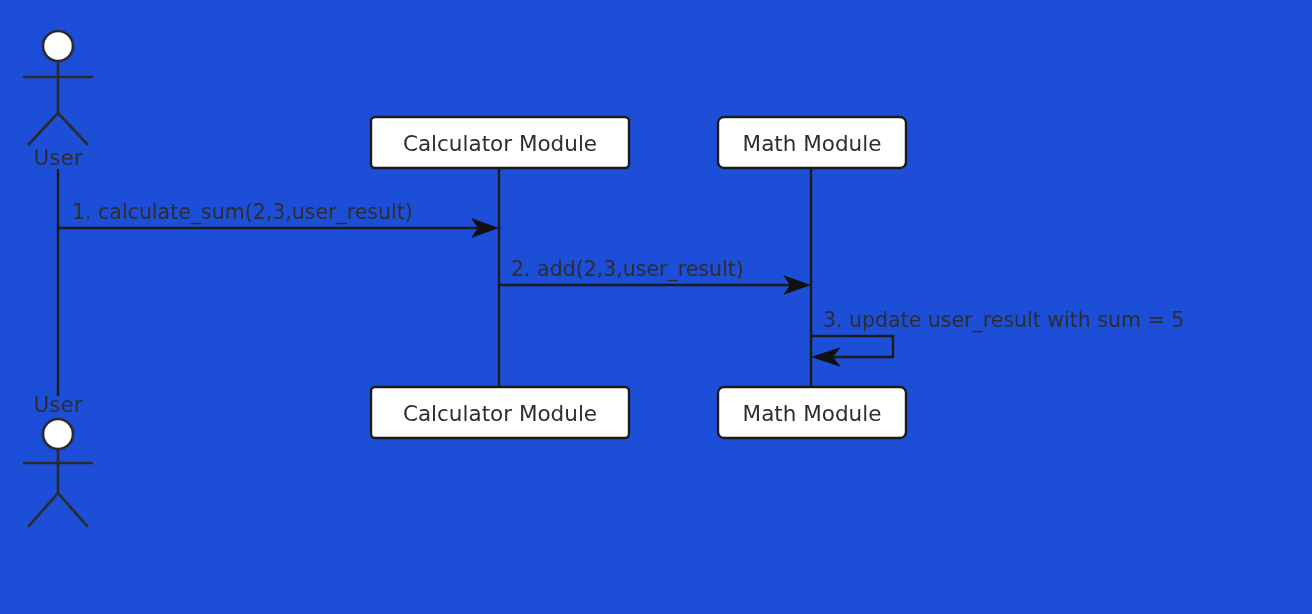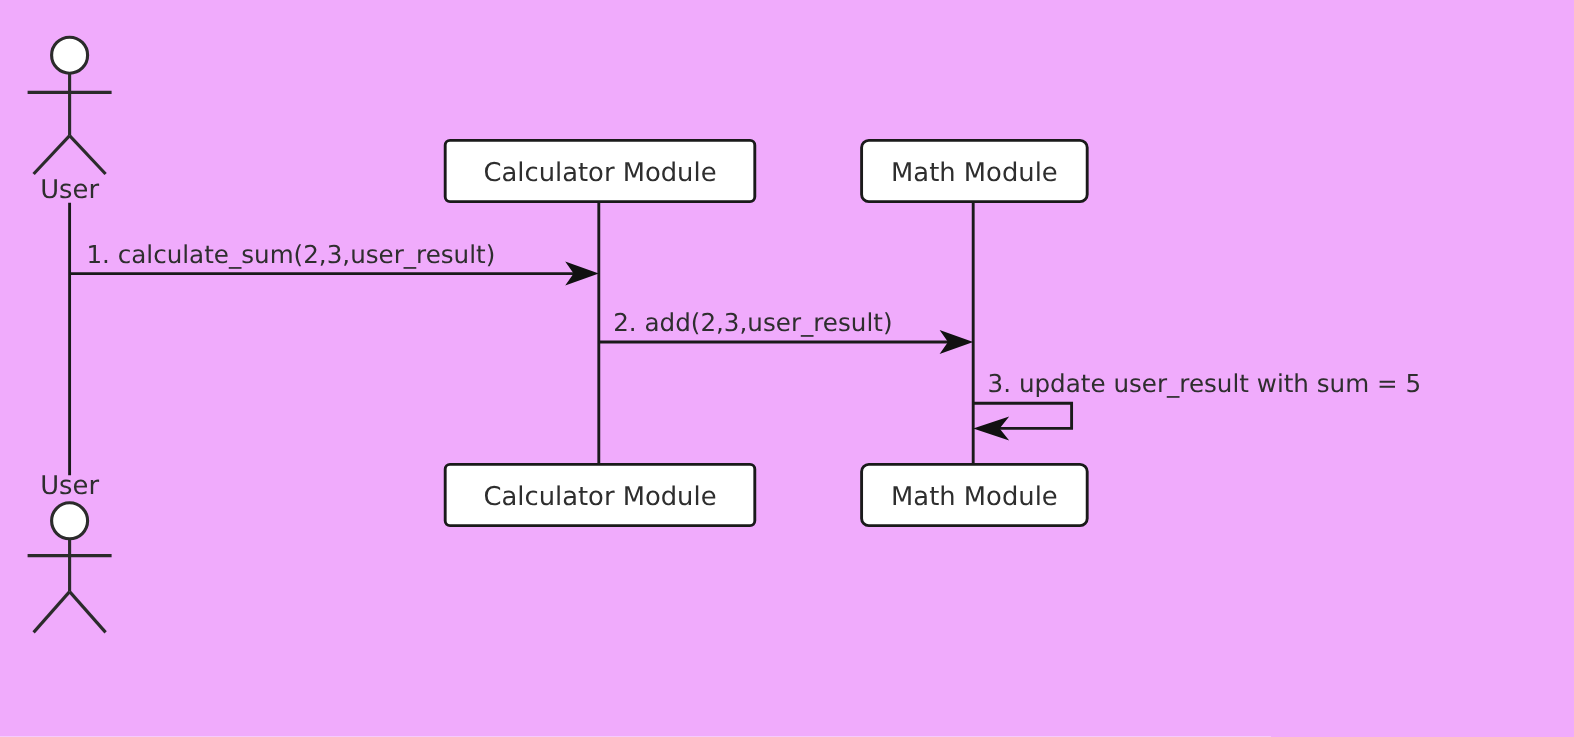--- a/index.html
+++ b/index.html
@@ -8,21 +8,21 @@
     padding: 0;
     background: #ffffff;
   }
   body {
     font-family: "DejaVu Sans", sans-serif;
   }
   #diagram-root {
     position: relative;
     width: 1312px;
     height: 614px;
-    background: #f0abfc;
+    background: #1d4ed8;
     overflow: hidden;
   }
   #diagram-svg {
     display: block;
     width: 1312px;
     height: 614px;
   }
   .actor-line {
     stroke: #2b2b2b;
     stroke-width: 2.6;

